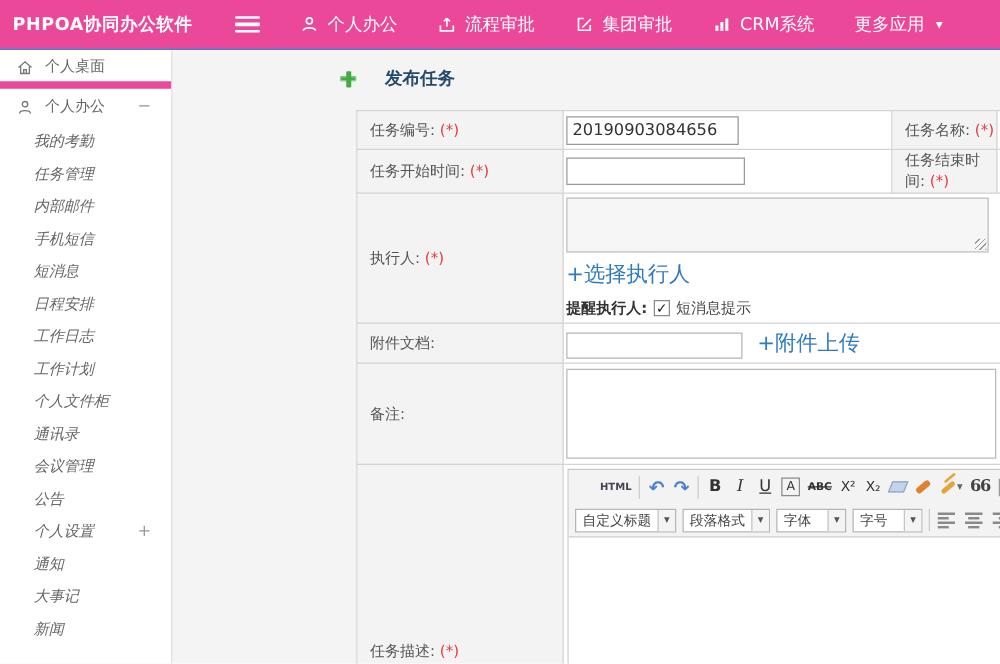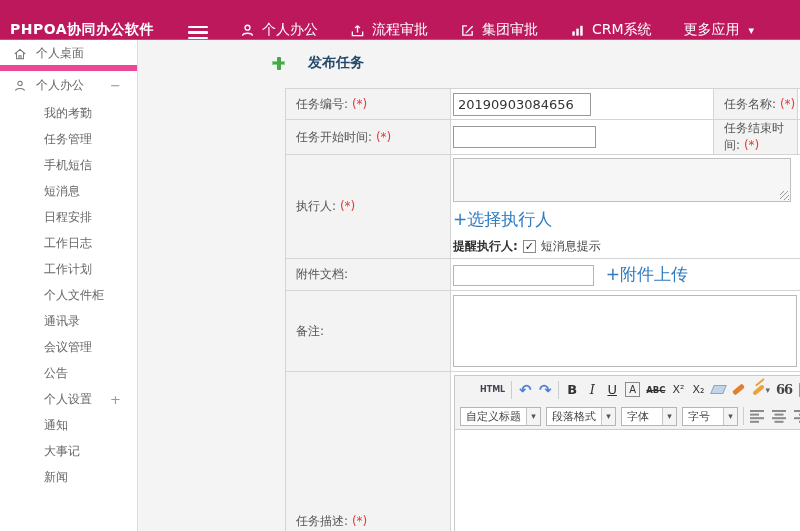--- a/index.html
+++ b/index.html
@@ -1,37 +1,37 @@
 <!DOCTYPE html>
 <html><head>
 <meta charset="utf-8">
 <style>
   * { margin:0; padding:0; box-sizing:border-box; }
   html,body { width:800px; height:531px; font-family:"DejaVu Sans", sans-serif; }
   #screen { position:relative; width:800px; height:531px; overflow:hidden; background:#f4f4f4; }
 
   
   .topbar { position:absolute; left:0; top:0; width:800px; height:40px;
-            background:#be185d; border-bottom:1px solid #3f82cf;
-            display:flex; align-items:flex-end; color:#fff; }
+            background:#ec4899; border-bottom:1px solid #3f82cf;
+            display:flex; align-items:center; color:#fff; }
   .brand { margin-left:10px; width:178px; font-size:14px; font-weight:bold; letter-spacing:.5px; }
   .hamburger { width:20px; height:13px; display:flex; flex-direction:column;
                justify-content:space-between; cursor:pointer; margin-right:32px; }
   .hamburger span { display:block; height:2.4px; background:#fff; border-radius:1px; }
   .topnav { display:flex; align-items:center; gap:32px; }
   .topnav-item { display:flex; align-items:center; gap:7px; font-size:14px; cursor:pointer; white-space:nowrap; }
   .topnav-item .caret { font-size:11px; margin-left:2px; }
 
   
   .sidebar { position:absolute; left:0; top:40px; width:138px; height:491px;
              background:#fff; border-right:1px solid #ddd; padding-top:2px; overflow:hidden; }
   .side-item { display:flex; align-items:center; font-size:12px; color:#666; cursor:pointer; }
   .side-item.lv0 { height:29px; padding-left:13px; gap:9px; }
   .side-item.lv0.first { border-bottom:6px solid #ec4899; }
-  .side-item.lv1 { height:26px; padding-left:44px; }
+  .side-item.lv1 { height:26px; padding-left:27px;font-style:italic; }
   .side-item .toggle { margin-left:auto; margin-right:16px; color:#999; font-size:13px; }
   .side-item .s-icon { display:inline-flex; width:14px; height:14px; }
 
   
   .main-title { position:absolute; left:272px; top:54px; display:flex; align-items:center; gap:23px; }
   .plus-icon { position:relative; width:13px; height:13px; display:inline-block; }
   .plus-icon::before { content:""; position:absolute; left:0; top:4.5px; width:13px; height:4px;
                        background:#45a945; border-radius:1px; box-shadow:0 0 0 1px #8ed08e inset; }
   .plus-icon::after  { content:""; position:absolute; left:4.5px; top:0; width:4px; height:13px;
                        background:#45a945; border-radius:1px; }
@@ -163,20 +163,23 @@
         <span>个人办公</span>
         <span class="toggle">−</span>
       </div>
       <div class="side-item lv1">
         <span>我的考勤</span>
       </div>
       <div class="side-item lv1">
         <span>任务管理</span>
       </div>
       <div class="side-item lv1">
+        <span>内部邮件</span>
+      </div>
+      <div class="side-item lv1">
         <span>手机短信</span>
       </div>
       <div class="side-item lv1">
         <span>短消息</span>
       </div>
       <div class="side-item lv1">
         <span>日程安排</span>
       </div>
       <div class="side-item lv1">
         <span>工作日志</span>

